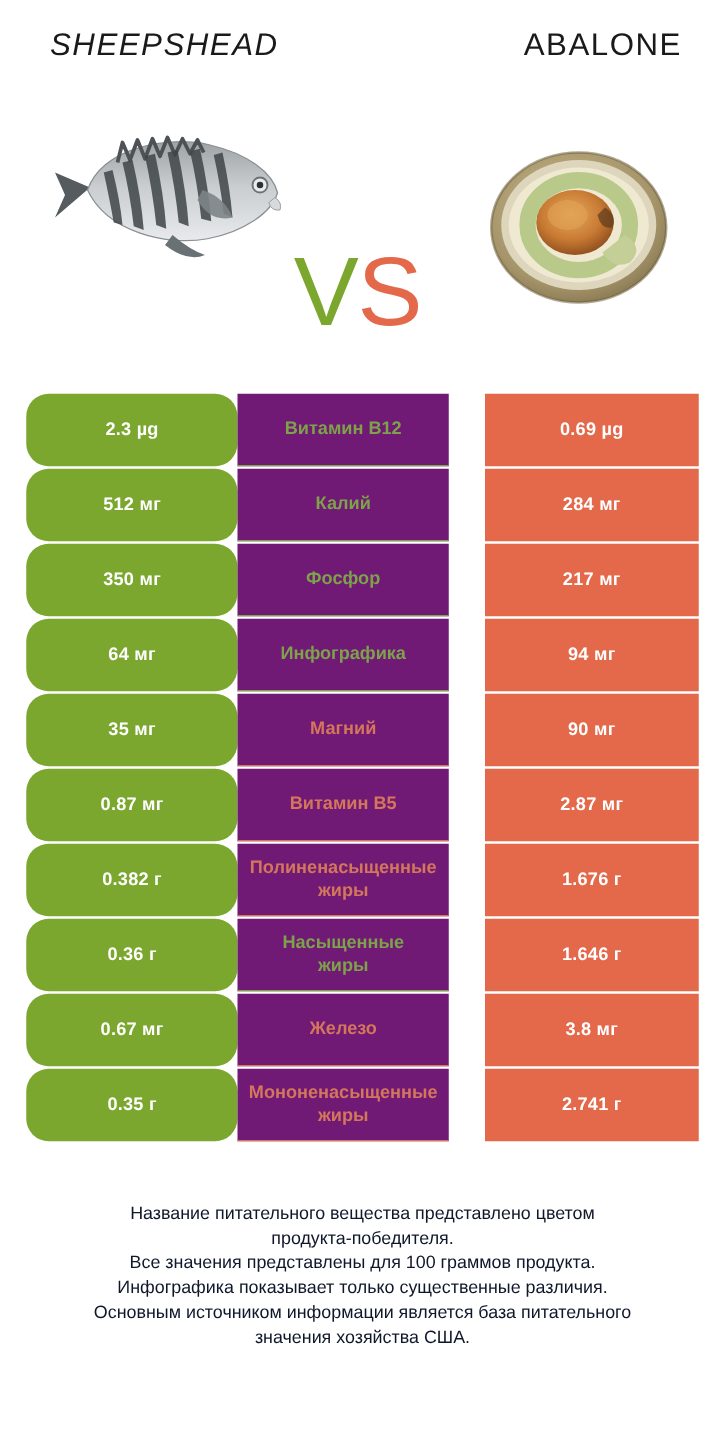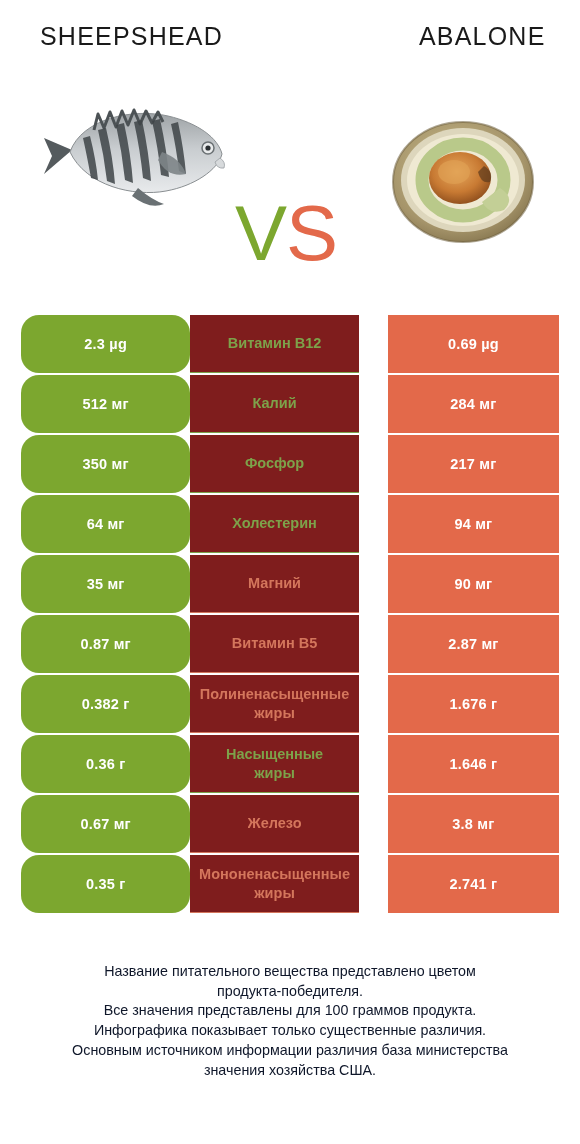--- a/index.html
+++ b/index.html
@@ -29,21 +29,21 @@
   }
   .title {
     position: absolute;
     font-size: 25px;
     font-weight: 300;
     letter-spacing: 1.2px;
     color: #1a1a1a;
     text-transform: uppercase;
     white-space: nowrap;
   }
-  .title-left  { left: 40px;  top: 0; }
+  .title-left  { left: 40px;  top: 0; font-style: italic; }
   .title-right { left: 419px; top: 0; }
 
   
   .hero {
     position: absolute;
     top: 72px;
     left: 0;
     width: 580px;
     height: 195px;
   }
@@ -98,21 +98,21 @@
     color: #ffffff;
     font-size: 14.5px;
     font-weight: bold;
     letter-spacing: 0.2px;
   }
   .cell-left  { width: 179px; background: #7CA72F; border-radius: 18px; }
   .cell-right { width: 181px; background: #E3694A; margin-left: 29px; }
 
   .cell-label {
     width: 178px;
-    background: #7f1d1d;
+    background: #701a75;
     display: flex;
     align-items: center;
     justify-content: center;
     text-align: center;
     font-size: 14.5px;
     font-weight: bold;
     line-height: 1.25;
     overflow: hidden;
     padding: 0 1px;
   }
@@ -245,21 +245,21 @@
           <div>
             <span class="l1">Фосфор</span>
           </div>
         </div>
         <div class="cell-right">217 мг</div>
       </div>
       <div class="row win-green">
         <div class="cell-left">64 мг</div>
         <div class="cell-label">
           <div>
-            <span class="l1">Холестерин</span>
+            <span class="l1">Инфографика</span>
           </div>
         </div>
         <div class="cell-right">94 мг</div>
       </div>
       <div class="row win-orange">
         <div class="cell-left">35 мг</div>
         <div class="cell-label">
           <div>
             <span class="l1">Магний</span>
           </div>
@@ -314,17 +314,17 @@
         </div>
         <div class="cell-right">2.741 г</div>
       </div>
     </div>
 
   <div class="footer">
     <p>Название питательного вещества представлено цветом</p>
     <p>продукта-победителя.</p>
     <p>Все значения представлены для 100 граммов продукта.</p>
     <p>Инфографика показывает только существенные различия.</p>
-    <p>Основным источником информации различия база министерства</p>
+    <p>Основным источником информации является база питательного</p>
     <p>значения хозяйства США.</p>
   </div>
 
 </div>
 
 </body></html>

